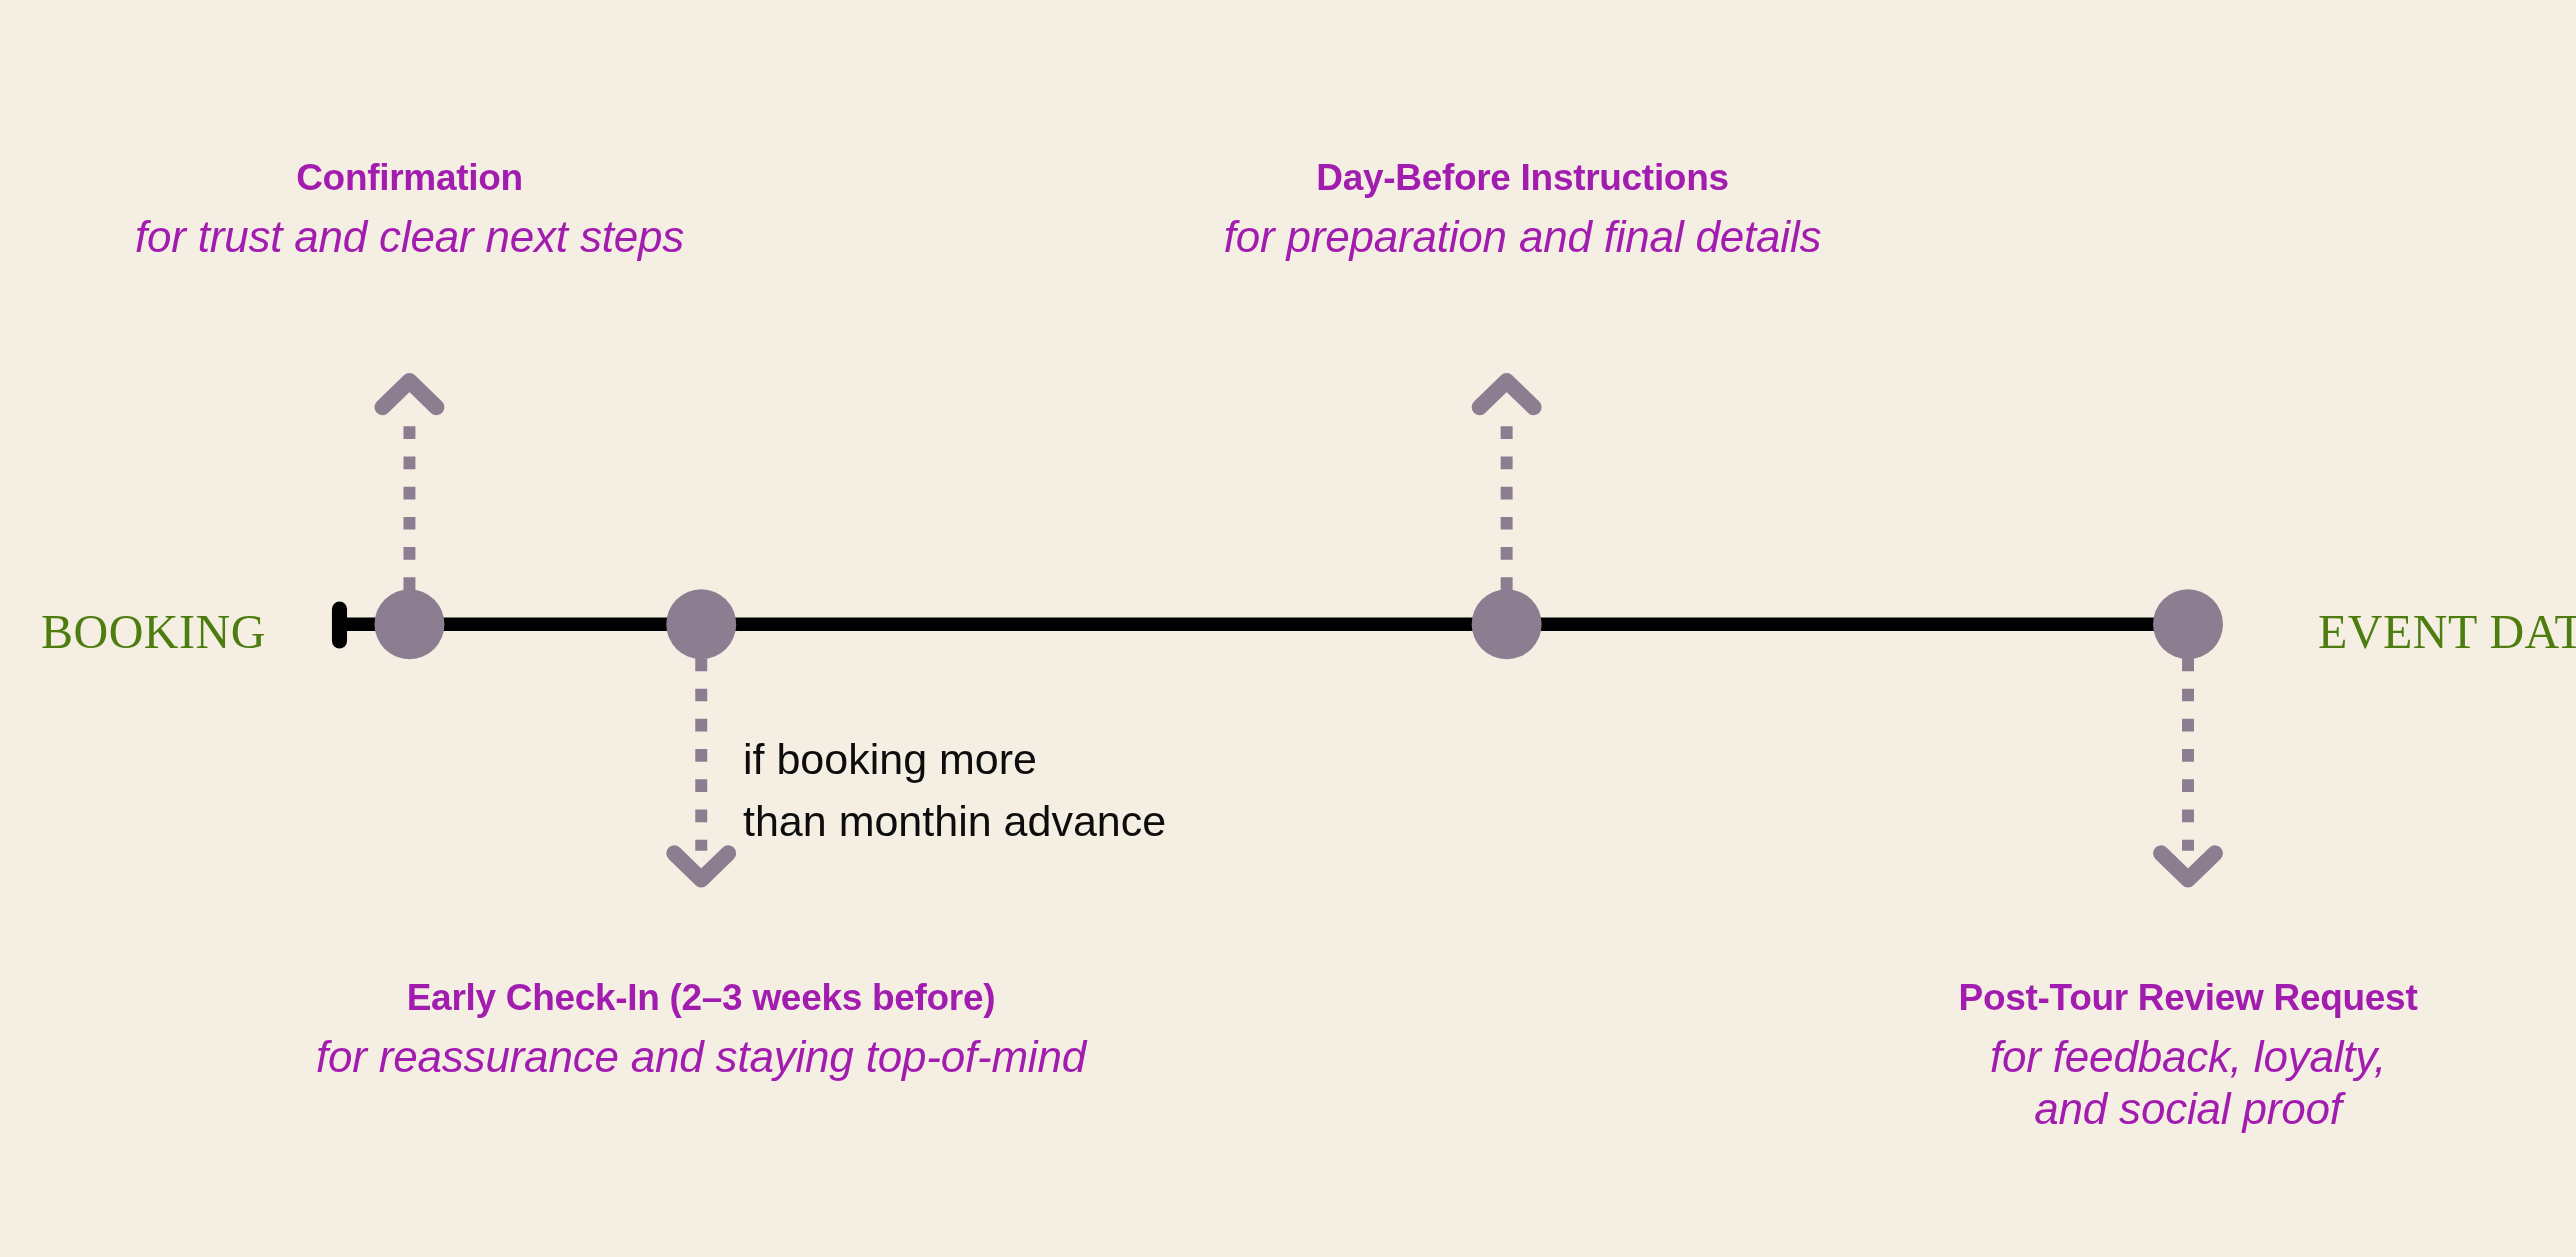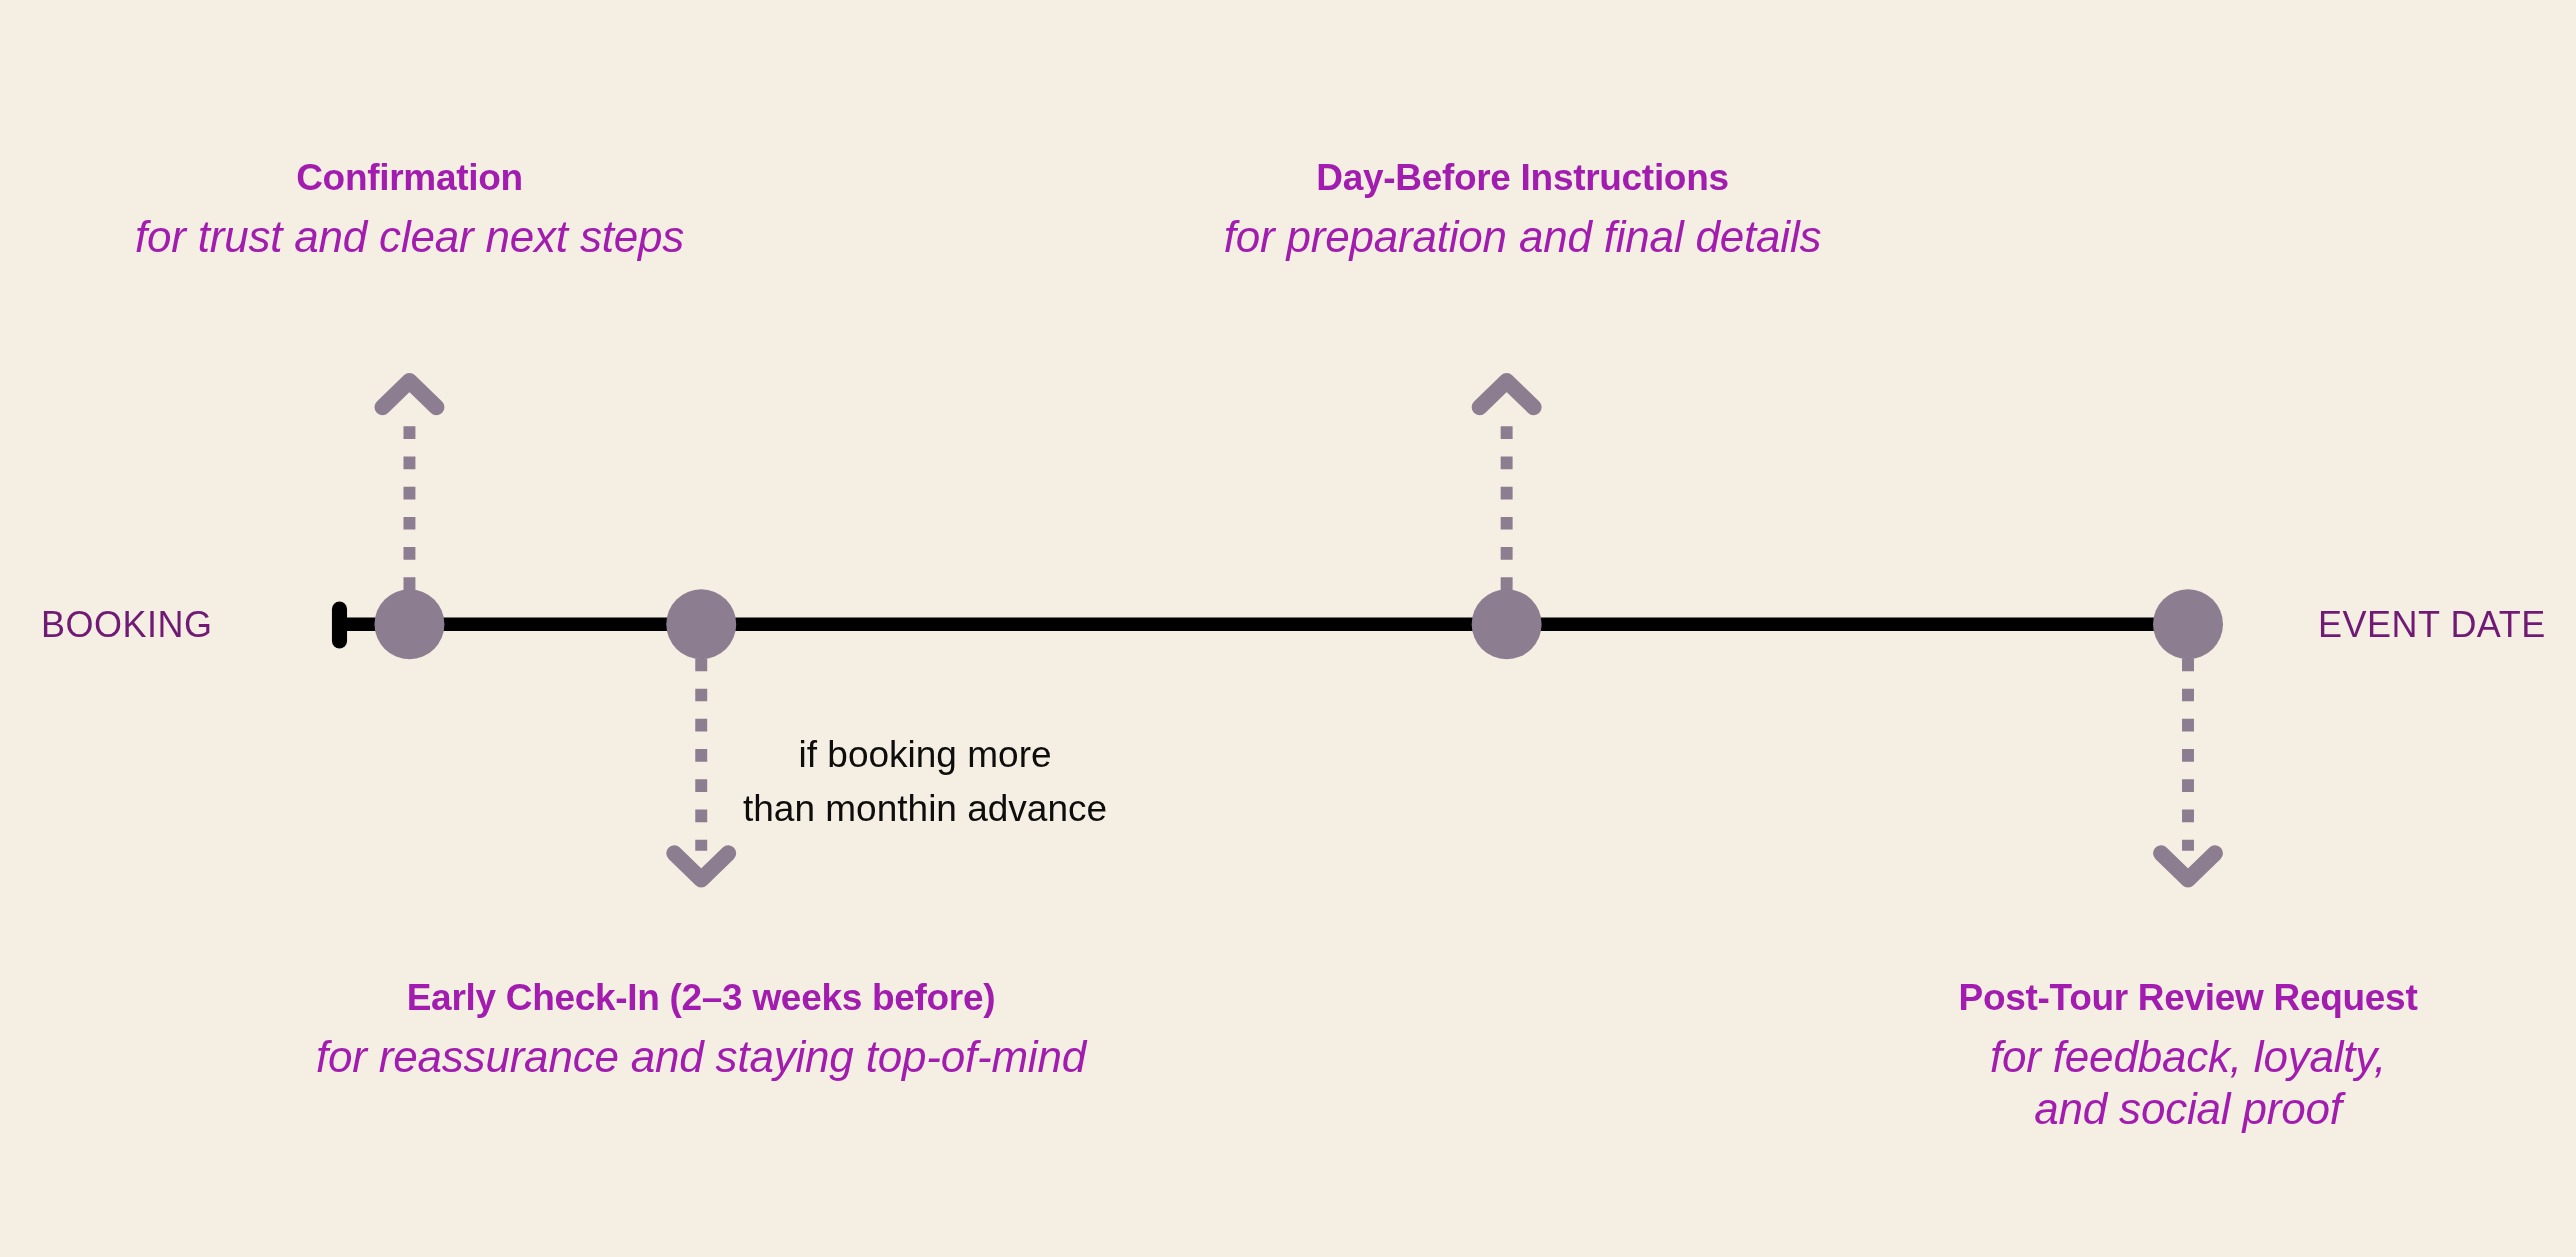--- a/index.html
+++ b/index.html
@@ -41,31 +41,32 @@
     font-weight: normal;
     font-size: 44px;
     letter-spacing: -0.2px;
     font-style: italic;
   }
   .anno-sub .l {
     display: block;
   }
   .endcap {
     position: absolute;
-    font-size: 36px;
-    color: #701a75;
+    font-size: 48px;
+    color: #4d7c0f;
     letter-spacing: 0.5px;
     white-space: nowrap;
+    font-family: Liberation Serif, serif;
   }
   .mid-note {
     position: absolute;
-    font-size: 37px;
+    font-size: 43px;
     color: #0d0d0d;
     line-height: 1.45;
-    text-align: center;
+    text-align: left;
     white-space: nowrap;
   }
   .mid-note .l {
     display: block;
   }
 </style>
 </head>
 <body>
 
 <div id="stage">

